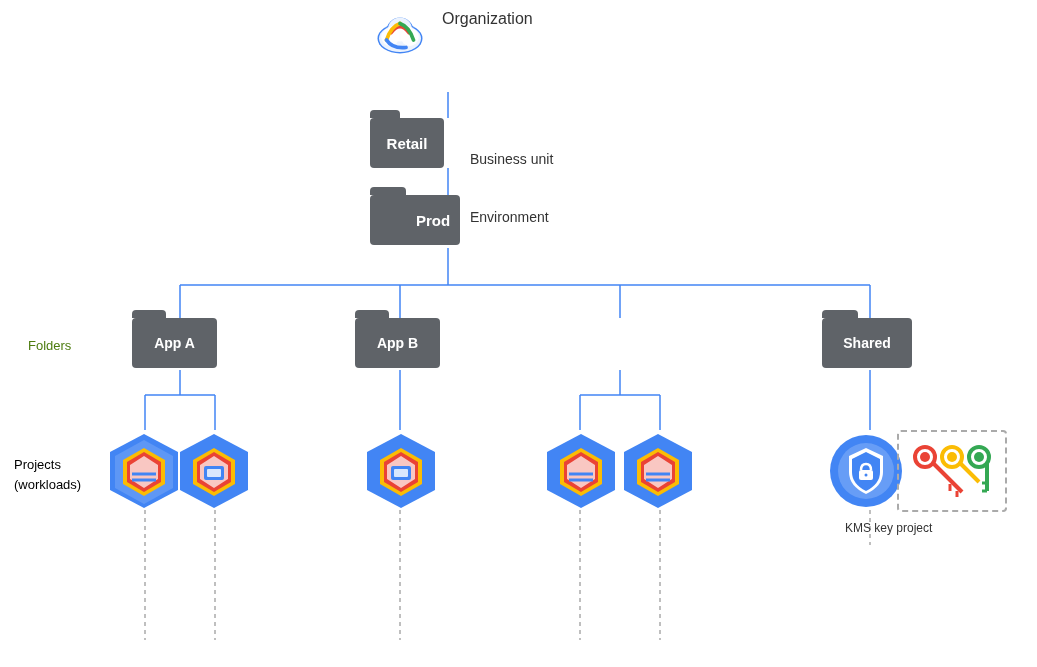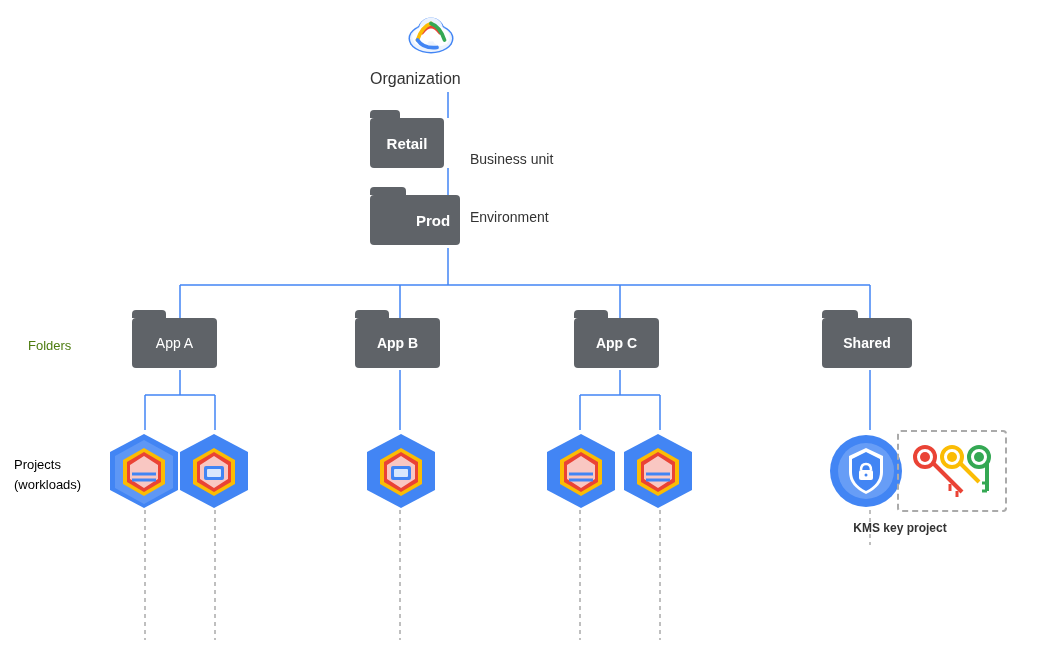--- a/index.html
+++ b/index.html
@@ -110,21 +110,21 @@
     <line x1="870" y1="370" x2="870" y2="430" stroke="#4285f4" stroke-width="1.5"></line>
 
     <line x1="145" y1="502" x2="145" y2="640" stroke="#aaa" stroke-width="1.5" stroke-dasharray="4,4"></line>
     <line x1="215" y1="502" x2="215" y2="640" stroke="#aaa" stroke-width="1.5" stroke-dasharray="4,4"></line>
     <line x1="400" y1="502" x2="400" y2="640" stroke="#aaa" stroke-width="1.5" stroke-dasharray="4,4"></line>
     <line x1="580" y1="502" x2="580" y2="640" stroke="#aaa" stroke-width="1.5" stroke-dasharray="4,4"></line>
     <line x1="660" y1="502" x2="660" y2="640" stroke="#aaa" stroke-width="1.5" stroke-dasharray="4,4"></line>
     <line x1="870" y1="502" x2="870" y2="545" stroke="#aaa" stroke-width="1.5" stroke-dasharray="4,4"></line>
   </svg>
 
-  <div class="node" style="left:370px; top:10px; flex-direction:column; align-items:flex-end; gap:12px;">
+  <div class="node" style="left:370px; top:10px; flex-direction:row; align-items:flex-start; gap:12px;">
 
     <svg width="60" height="48" viewBox="0 0 80 64">
 
       <ellipse cx="40" cy="38" rx="30" ry="20" fill="#4285f4"></ellipse>
       <ellipse cx="26" cy="38" rx="14" ry="14" fill="#4285f4"></ellipse>
       <ellipse cx="54" cy="38" rx="14" ry="14" fill="#4285f4"></ellipse>
       <ellipse cx="40" cy="28" rx="18" ry="18" fill="#4285f4"></ellipse>
 
       <ellipse cx="40" cy="38" rx="28" ry="18" fill="white" opacity="0.9"></ellipse>
       <ellipse cx="27" cy="36" rx="12" ry="12" fill="white" opacity="0.9"></ellipse>
@@ -151,36 +151,31 @@
       <span>Prod</span>
     </div>
     <span class="side-label" style="left:100px; top:14px;">Environment</span>
   </div>
 
   <div style="position:absolute; left:28px; top:338px; font-size:13px; color:#4d7c0f;">
     <span>Folders</span>
   </div>
 
   <div style="position:absolute; left:132px; top:318px;">
-    <div class="folder-icon" style="width:85px; height:50px; font-size:14px; font-weight:400; color:#fff;">
+    <div class="folder-icon" style="width:85px; height:50px; font-size:14px; font-weight:700; color:#fff;">
       <span>App A</span>
     </div>
   </div>
 
   <div style="position:absolute; left:355px; top:318px;">
     <div class="folder-icon" style="width:85px; height:50px; font-size:14px; font-weight:600; color:#fff;">
       <span>App B</span>
     </div>
   </div>
 
-  <div style="position:absolute; left:574px; top:318px;">
-    <div class="folder-icon" style="width:85px; height:50px; font-size:14px; font-weight:600; color:#fff;">
-      <span>App C</span>
-    </div>
-  </div>
 
   <div style="position:absolute; left:822px; top:318px;">
     <div class="folder-icon" style="width:90px; height:50px; font-size:14px; font-weight:600; color:#fff;align-items:center;">
       <span>Shared</span>
     </div>
   </div>
 
   <div style="position:absolute; left:14px; top:455px; font-size:13px; color:#000000; line-height:1.5;">
     <span>Projects<br>(workloads)</span>
   </div>
@@ -273,18 +268,18 @@
       <line x1="53" y1="24" x2="72" y2="43" stroke="#FBBC04" stroke-width="4"></line>
 
       <ellipse cx="72" cy="18" rx="10" ry="10" fill="none" stroke="#34A853" stroke-width="4"></ellipse>
       <ellipse cx="72" cy="18" rx="5" ry="5" fill="#34A853"></ellipse>
       <line x1="80" y1="24" x2="80" y2="52" stroke="#34A853" stroke-width="4"></line>
       <line x1="75" y1="44" x2="80" y2="44" stroke="#34A853" stroke-width="3"></line>
       <line x1="75" y1="52" x2="80" y2="52" stroke="#34A853" stroke-width="3"></line>
     </svg>
   </div>
 
-  <div style="position:absolute; left:845px; top:520px; font-size:12px; color:#333; text-align:center; line-height:1.4; width:110px;font-weight:bold;">
+  <div style="position:absolute; left:845px; top:520px; font-size:12px; color:#333; text-align:left; line-height:1.4; width:110px;">
     <span>KMS key
 project</span>
   </div>
 
 </div>
 
 </body></html>

